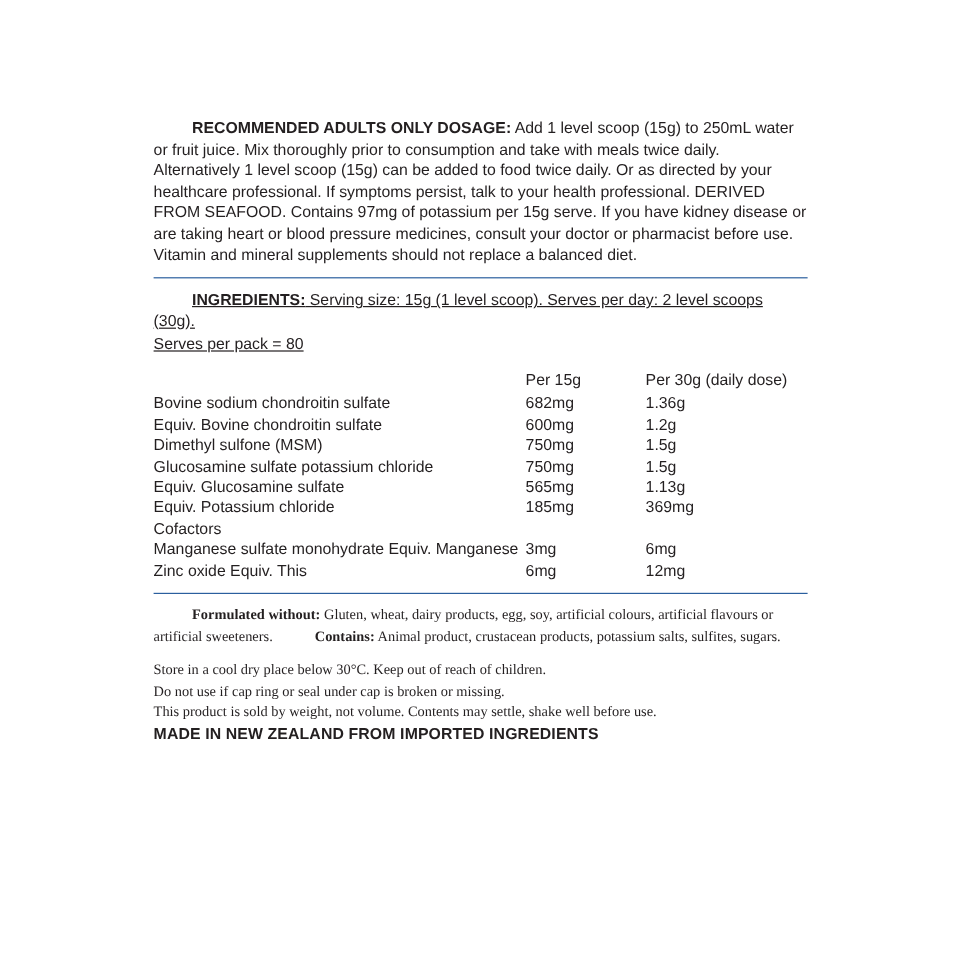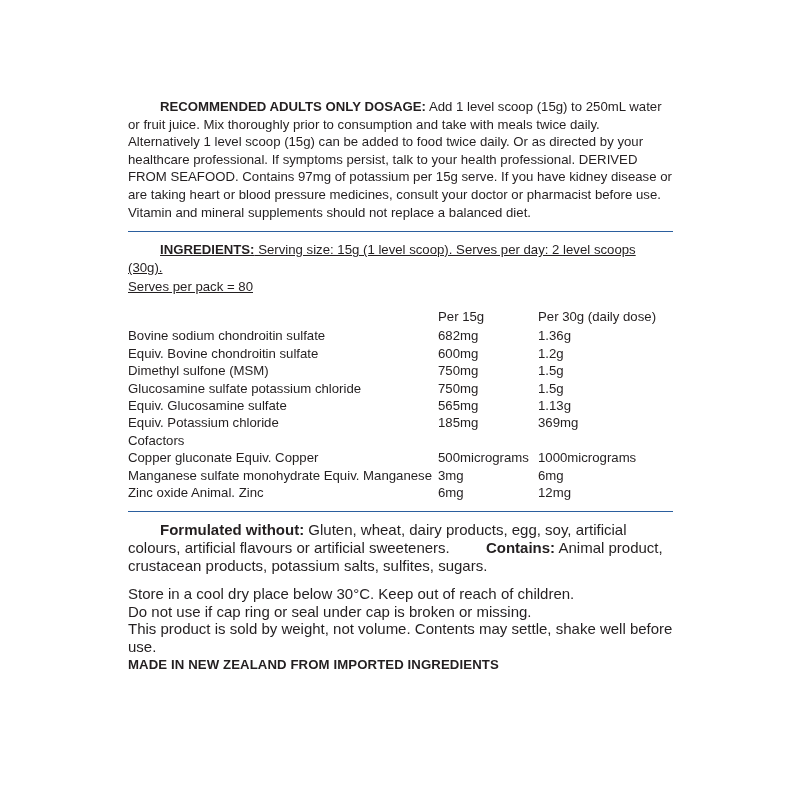--- a/index.html
+++ b/index.html
@@ -59,22 +59,23 @@
     font-weight: normal;
     padding-bottom: 2px;
   }
   .indent {
     padding-left: 14px;
   }
   .subhead {
     font-weight: normal;
   }
   .footer-block {
-    font-size: 15px;
+    font-size: 12px;
     line-height: 17.6px;
+    font-family: Liberation Serif, serif;
   }
   .gap {
     height: 11px;
   }
   .made-in {
     font-weight: bold;
     font-size: 13.2px;
     line-height: 17.6px;
     letter-spacing: 0.1px;
   }
@@ -134,31 +135,26 @@
         <td class="c-name indent">Equiv. Potassium chloride</td>
         <td class="c-15">185mg</td>
         <td class="c-30">369mg</td>
       </tr>
       <tr>
         <td class="c-name subhead">Cofactors</td>
         <td class="c-15"></td>
         <td class="c-30"></td>
       </tr>
       <tr>
-        <td class="c-name">Copper gluconate Equiv. Copper</td>
-        <td class="c-15">500micrograms</td>
-        <td class="c-30">1000micrograms</td>
-      </tr>
-      <tr>
         <td class="c-name">Manganese sulfate monohydrate Equiv. Manganese</td>
         <td class="c-15">3mg</td>
         <td class="c-30">6mg</td>
       </tr>
       <tr>
-        <td class="c-name">Zinc oxide Animal. Zinc</td>
+        <td class="c-name">Zinc oxide Equiv. This</td>
         <td class="c-15">6mg</td>
         <td class="c-30">12mg</td>
       </tr>
     </tbody>
   </table>
 
   <hr class="rule">
 
   <div class="footer-block">
     <span class="bold">Formulated without:</span><span> Gluten, wheat, dairy products, egg, soy, artificial colours, artificial flavours or artificial sweeteners. </span><span class="bold">Contains:</span><span> Animal product, crustacean products, potassium salts, sulfites, sugars.</span>

